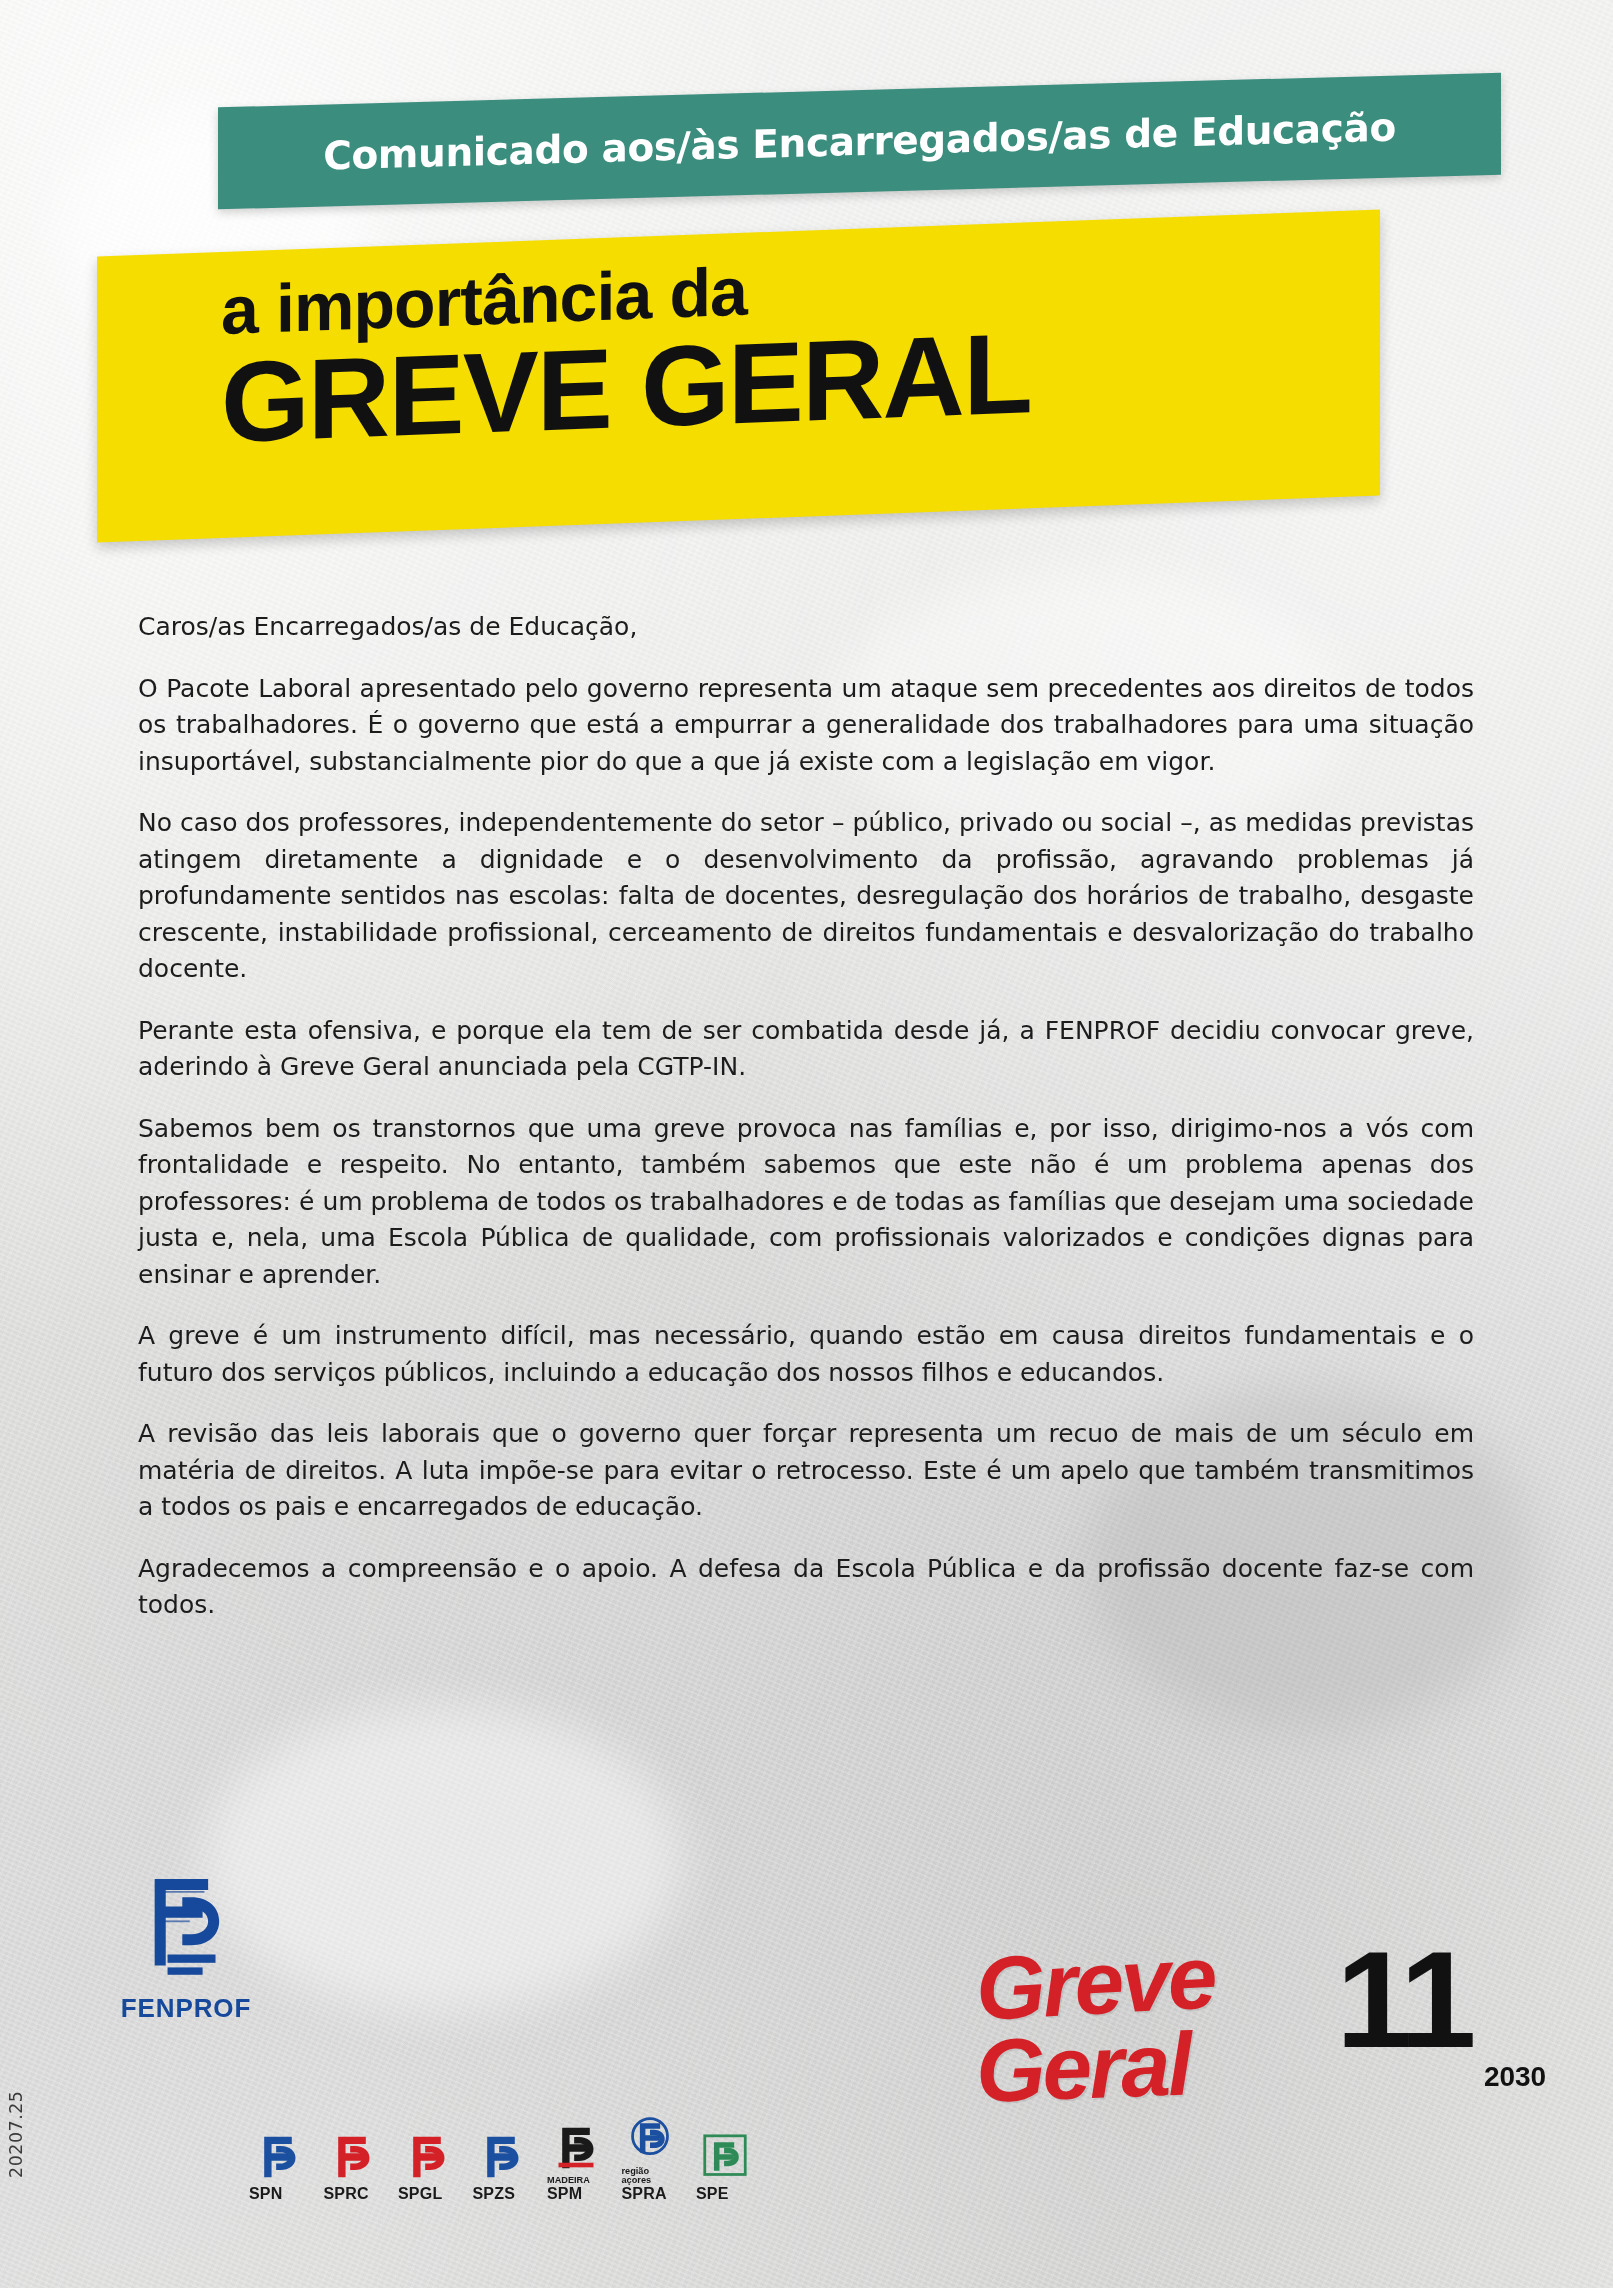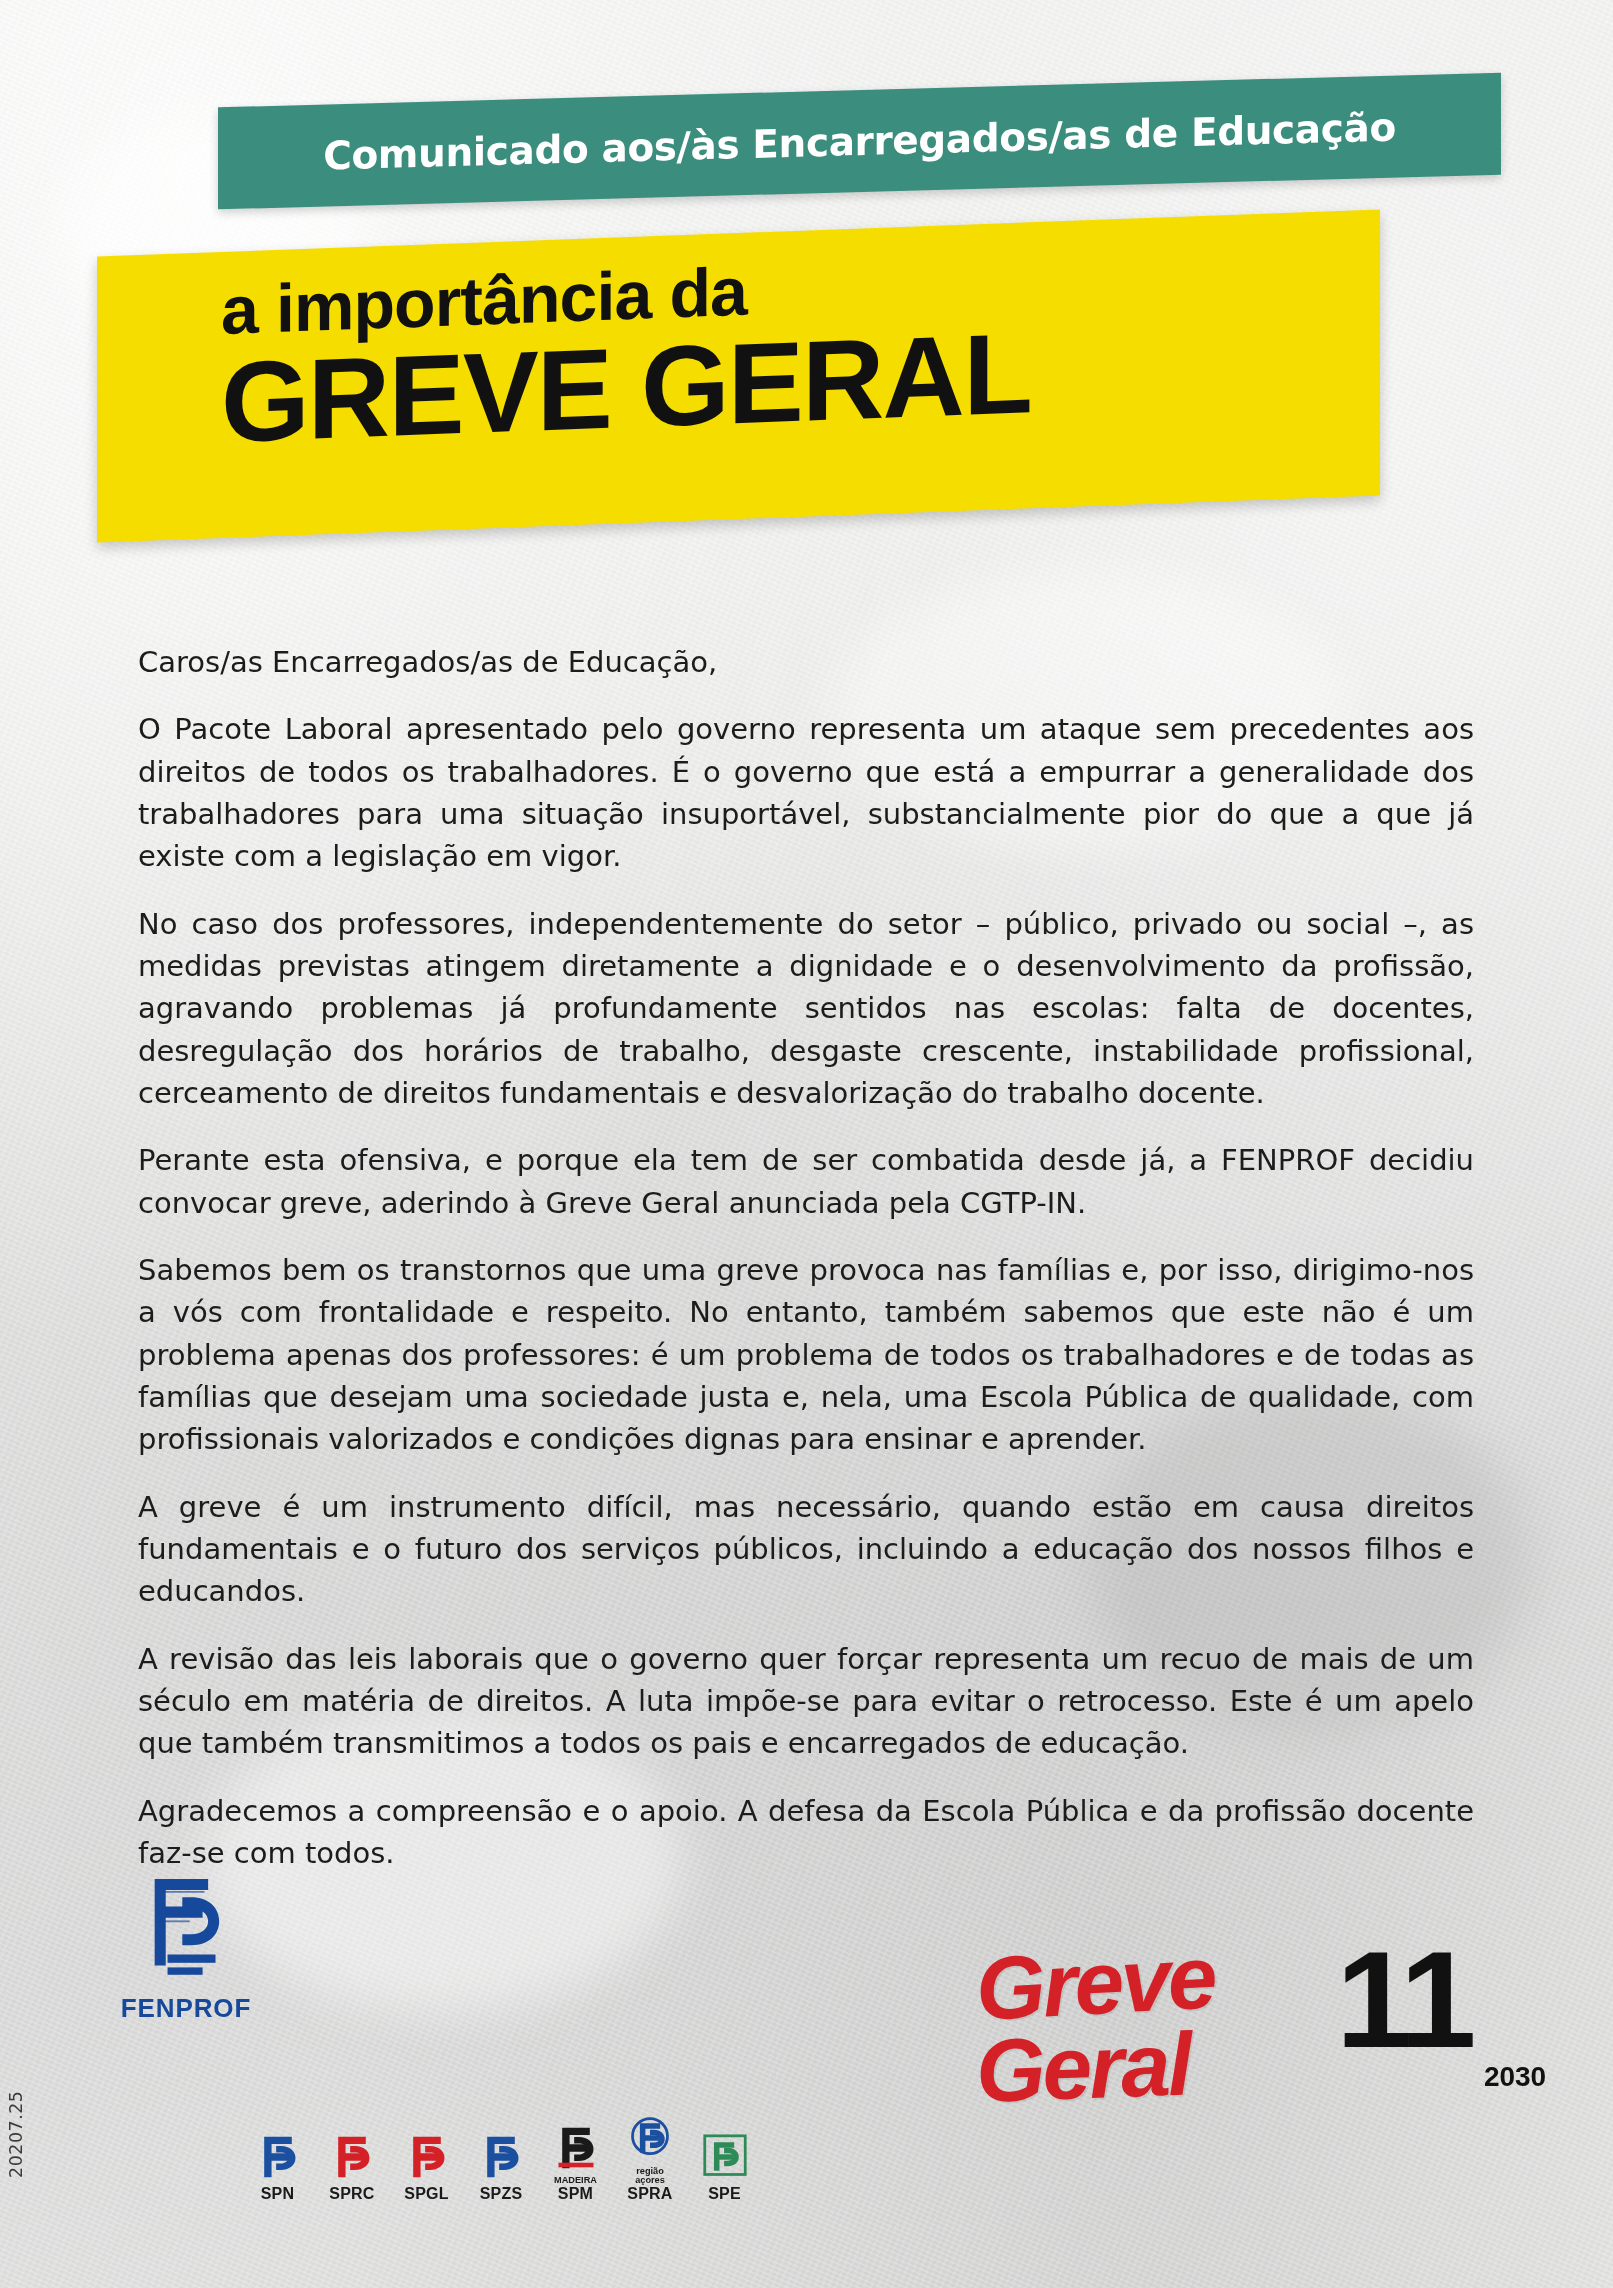--- a/index.html
+++ b/index.html
@@ -101,25 +101,24 @@
     margin-top: 3.7px;
   }
 
   
   .letter {
     position: absolute;
     left: 138px;
     top: 609px;
     width: 1336px;
     font-family: "DejaVu Sans", sans-serif;
-    font-size: 29px;
+    font-size: 25px;
     line-height: 1.46;
     color: #1c1c1c;
     text-align: justify;
-    margin-top: 32px;
   }
   .letter p {
     margin: 0 0 25px 0;
   }
   .letter p:last-child { margin-bottom: 0; }
 
   
   .sidecode {
     position: absolute;
     left: 26px;
@@ -156,21 +155,21 @@
   .unions {
     position: absolute;
     left: 249px;
     top: 2114px;
     display: flex;
     align-items: flex-end;
     gap: 17.5px;
   }
   .union {
     width: 57px;
-    text-align: center;
+    text-align: left;
   }
   .union-mark {
     width: 46px;
     height: 48px;
     margin: 0 auto 4.6px auto;
   }
   .union-label {
     font-family: "Liberation Sans", sans-serif;
     font-weight: bold;
     font-size: 16px;

